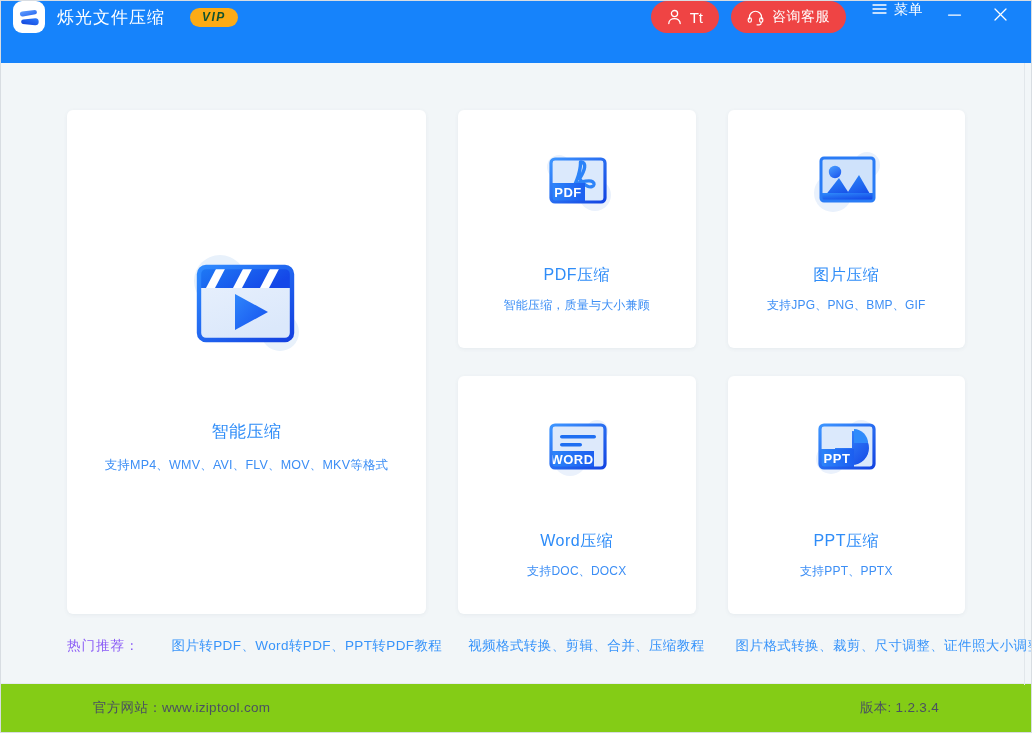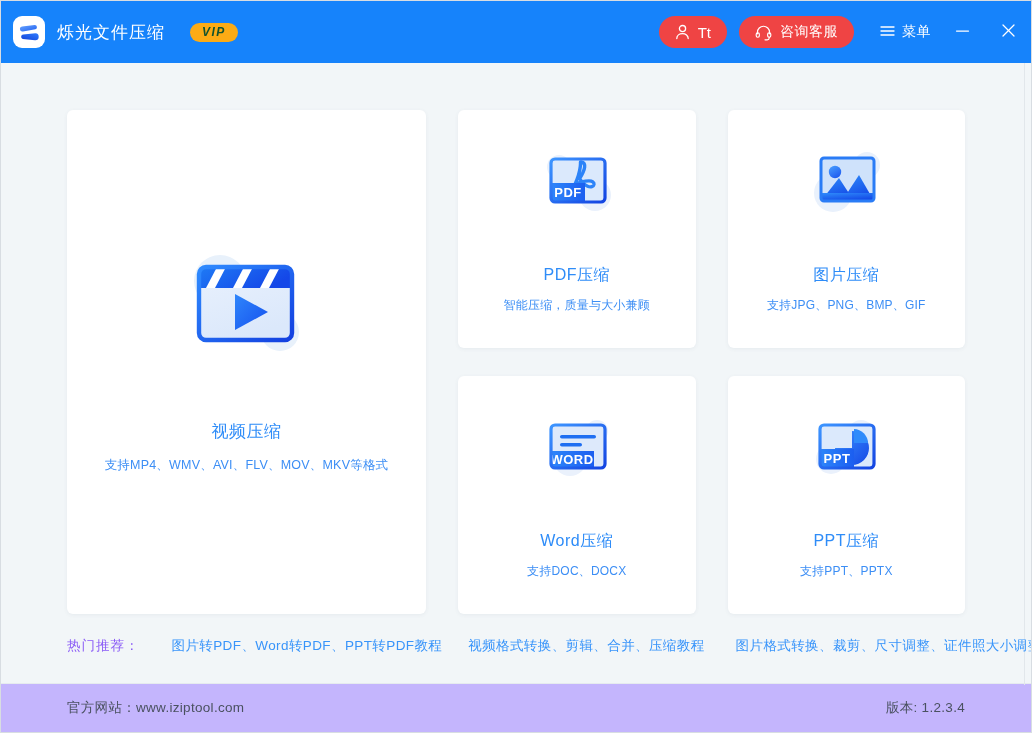--- a/index.html
+++ b/index.html
@@ -24,22 +24,22 @@
     box-sizing: border-box;
     border: 1px solid #d8dde2;
   }
 
   
   .titlebar {
     height: 62px;
     min-height: 62px;
     background: #1683fb;
     display: flex;
-    align-items: center;
-    padding: 0 8px 0 12px;
+    align-items: flex-start;
+    padding: 0 16px 0 12px;
     box-sizing: border-box;
     position: relative;
     z-index: 5;
   }
   .brand {
     display: flex;
     align-items: center;
   }
   .logo-box {
     width: 32px;
@@ -198,25 +198,25 @@
     flex: none;
   }
   .hot-link-1 { margin-left: 32px; }
   .hot-link-2 { margin-left: 26px; }
   .hot-link-3 { margin-left: 31px; }
 
   
   .footer {
     height: 49px;
     min-height: 49px;
-    background: #c4b5fd;
+    background: #84cc16;
     border-top: 1px solid #e6ebef;
     display: flex;
     align-items: center;
-    padding: 0 66px;
+    padding: 0 92px;
     box-sizing: border-box;
   }
   .footer-site {
     color: #4a5160;
     font-size: 13.5px;
     letter-spacing: 0.3px;
   }
   .footer-spacer { flex: 1 1 auto; }
   .footer-version {
     color: #4a5160;
@@ -355,21 +355,21 @@
                 <g fill="#ffffff">
                   <polygon points="29,17 38,17 27,38 18,38"></polygon>
                   <polygon points="56,17 65,17 54,38 45,38"></polygon>
                   <polygon points="83,17 92,17 81,38 72,38"></polygon>
                 </g>
               </g>
               <rect x="11" y="17" width="93" height="73" rx="7" fill="none" stroke="url(#vidStroke)" stroke-width="4.4"></rect>
               <polygon points="47,44 80,62 47,80" fill="url(#vidPlay)"></polygon>
             </svg>
           </div>
-          <div class="card-title">视频压缩</div>
+          <div class="card-title">智能压缩</div>
           <div class="card-sub">支持MP4、WMV、AVI、FLV、MOV、MKV等格式</div>
         </div>
       </div>
 
       <div class="col-right">
 
         <div class="row-right">
 
           <div class="card card-small">
             <div class="icon-wrap">

